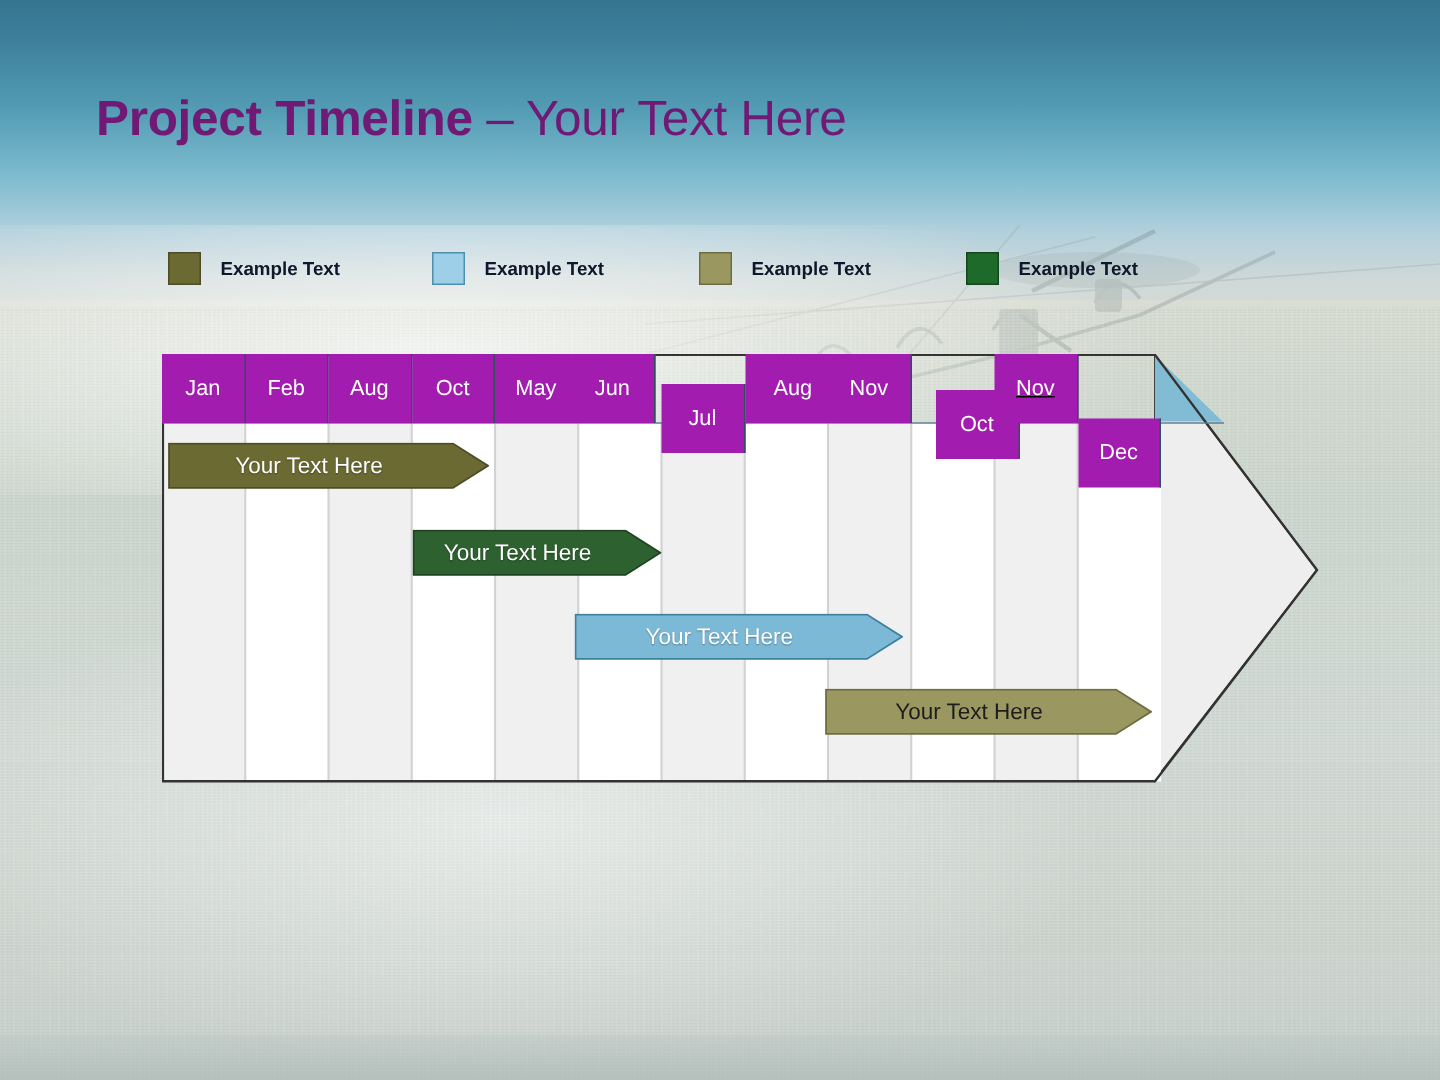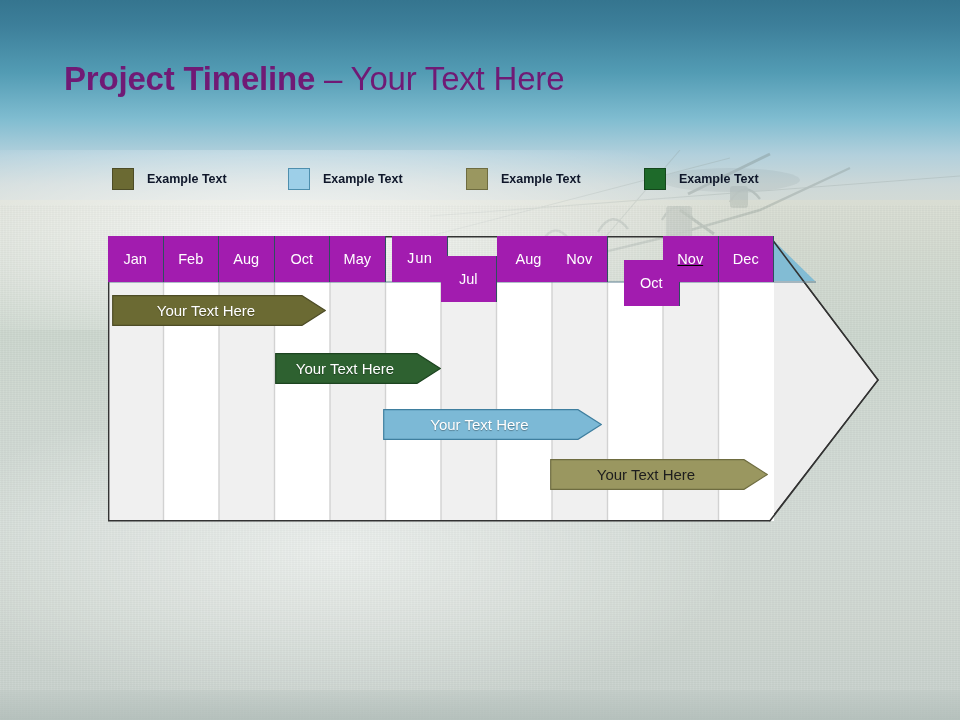--- a/index.html
+++ b/index.html
@@ -205,39 +205,39 @@
       </div>
       <div class="month-cell" style="left: 111px; width: 55.5px;">
         <span>Aug</span>
       </div>
       <div class="month-cell" style="left: 166.5px; width: 55.5px;">
         <span>Oct</span>
       </div>
       <div class="month-cell" style="left: 222px; width: 55.5px;">
         <span>May</span>
       </div>
-      <div class="month-cell" style="left: 284px; width: 55.5px; font-family: Liberation Mono, monospace;">
+      <div class="month-cell" style="left: 273px; width: 55.5px;">
         <span>Jun</span>
       </div>
       <div class="month-cell" style="left: 333px; width: 55.5px; margin-top: 20px;">
         <span>Jul</span>
       </div>
       <div class="month-cell" style="left: 388.5px; width: 65px;">
         <span>Aug</span>
       </div>
       <div class="month-cell" style="left: 444px; width: 55.5px;">
         <span>Nov</span>
       </div>
       <div class="month-cell" style="left: 516px; width: 55.5px; margin-top: 24px;">
         <span>Oct</span>
       </div>
       <div class="month-cell" style="left: 555px; width: 55.5px; text-decoration: underline;">
         <span>Nov</span>
       </div>
-      <div class="month-cell" style="left: 610.5px; width: 55.5px;">
+      <div class="month-cell" style="left: 610.5px; width: 55.5px; margin-top: 43px;">
         <span>Dec</span>
       </div>
     </div>
   <div id="bars">
       <div class="bar light" style="left: 4px; top: 59px; width: 214px;">
         <svg width="214" height="31" viewBox="0 0 214 31">
           <path d="M 0.7 0.7 L 190 0.7 L 213.3 15.5 L 190 30.3 L 0.7 30.3 Z" fill="#6b6a33" stroke="#4d4c26" stroke-width="1.2"></path>
         </svg>
         <div class="bar-text">Your  Text Here</div>
       </div>

